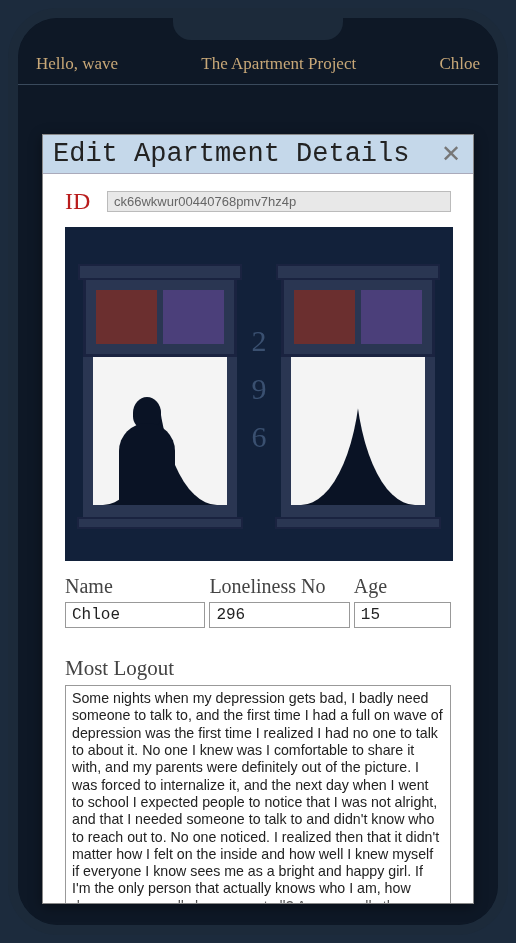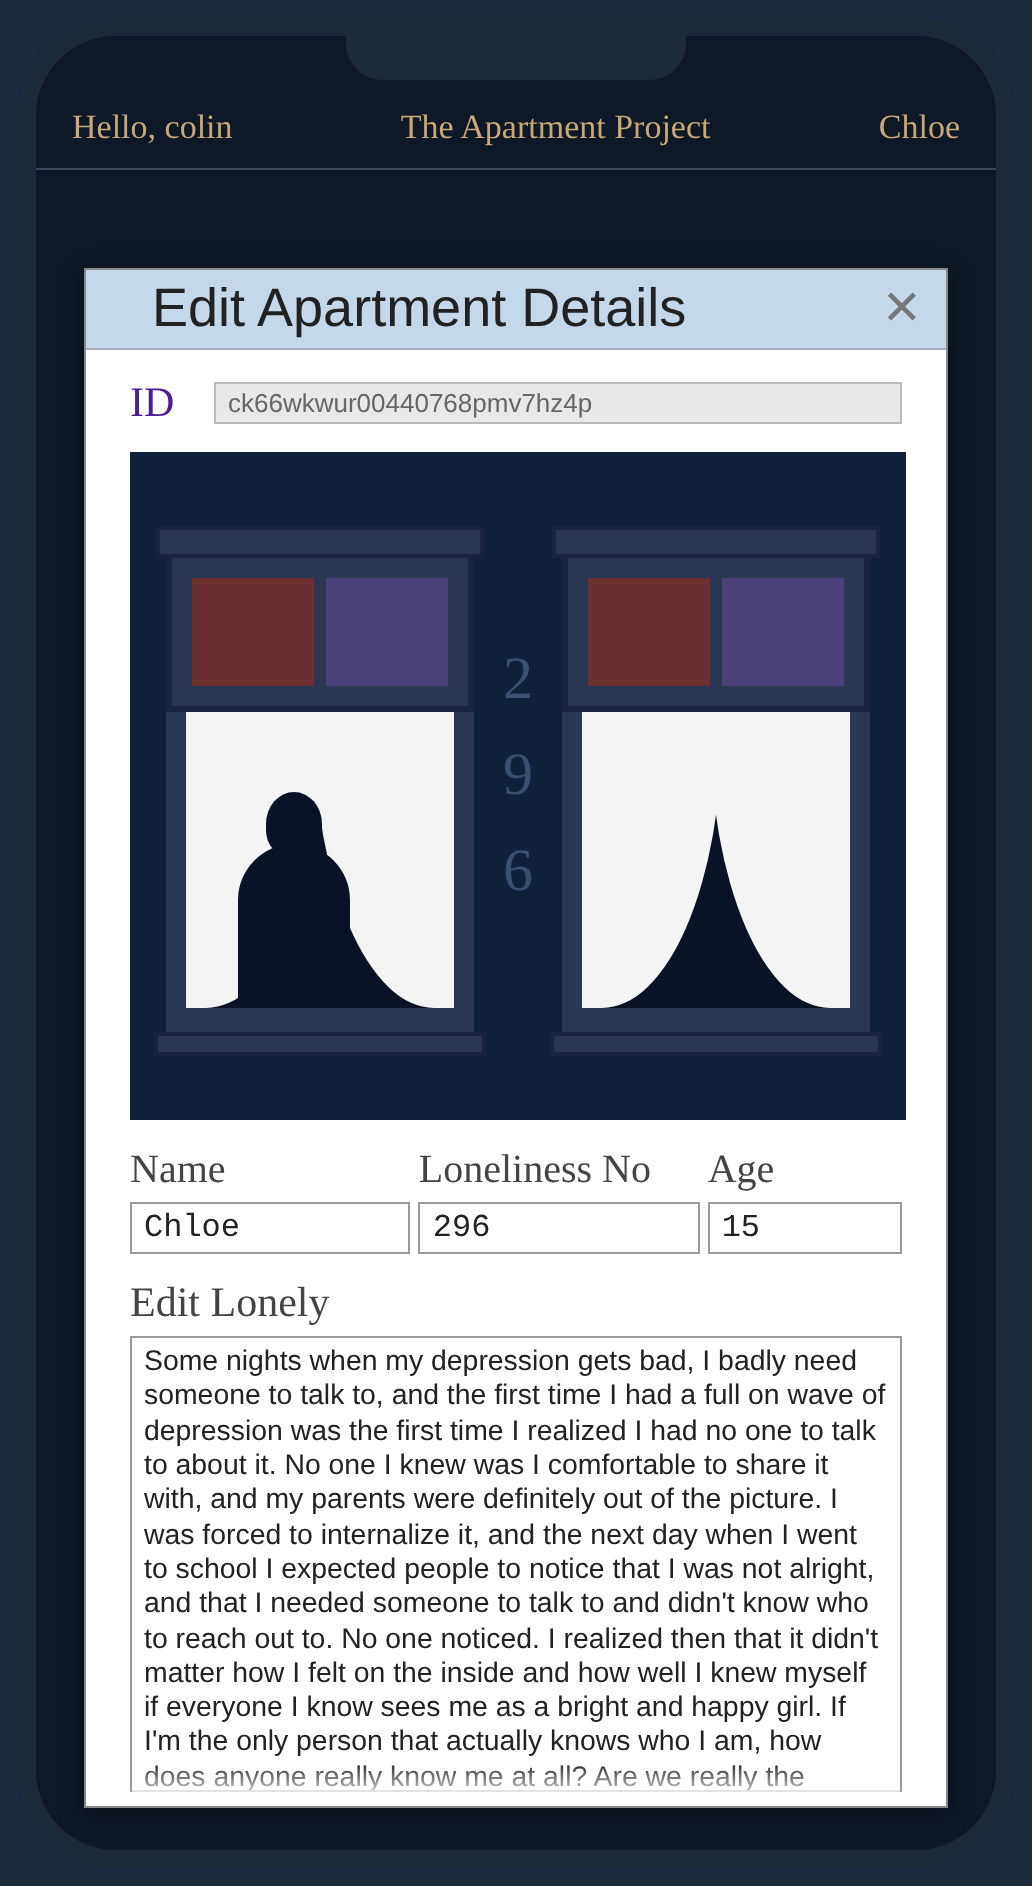--- a/index.html
+++ b/index.html
@@ -69,44 +69,43 @@
     background: #c5d8ea;
     display: flex;
     align-items: center;
     justify-content: space-between;
     padding: 4px 12px 4px 10px;
     border-bottom: 1px solid #aab;
   }
   .modal-title {
     font-size: 27px;
     color: #222;
-    font-family: Liberation Sans, sans-serif;
-    margin-left: 23px;
+    font-family: Liberation Mono, monospace;
   }
   .close-x {
     font-size: 24px;
     color: #777;
     cursor: pointer;
     font-family: Arial, sans-serif;
     line-height: 1;
   }
   .modal-body {
     padding: 14px 22px 0 22px;
     flex: 1;
     overflow: hidden;
   }
   .id-row {
     display: flex;
     align-items: center;
     gap: 12px;
     margin-bottom: 12px;
   }
   .id-label {
-    font-size: 21px;
-    color: #4c1d95;
+    font-size: 24px;
+    color: #b91c1c;
     width: 30px;
   }
   .id-box {
     flex: 1;
     background: #e8e8e8;
     border: 1px solid #bbb;
     padding: 2px 6px;
     font-family: Arial, sans-serif;
     font-size: 13px;
     color: #666;
@@ -188,21 +187,21 @@
     gap: 14px;
     color: #3a5070;
     font-size: 30px;
     font-family: Georgia, serif;
     text-align: center;
   }
   
   .fields-row {
     display: flex;
     gap: 4px;
-    margin-bottom: 12px;
+    margin-bottom: 28px;
   }
   .field { display: flex; flex-direction: column; gap: 4px; }
   .field.name { flex: 1.3; }
   .field.apt { flex: 1.3; }
   .field.age { flex: 0.9; }
   .field-label { font-size: 20px; color: #444; font-family: Georgia, serif; }
   .field input {
     border: 1px solid #999;
     padding: 3px 6px;
     font-family: Liberation Mono, monospace;
@@ -233,21 +232,21 @@
   }
 </style>
 </head>
 <body>
 
 <div class="phone-frame">
   <div class="notch"></div>
   <div class="screen">
 
     <div class="topbar">
-      <span>Hello, colin</span>
+      <span>Hello, wave</span>
       <span>The Apartment Project</span>
       <span>Chloe</span>
     </div>
 
     <div class="bg-row">
       <span class="check">✔</span>
       <span>292</span>
       <span>ck66wkxpz004s0768vv2h1ml0</span>
     </div>
 
@@ -309,21 +308,21 @@
           <div class="field apt">
             <div class="field-label">Loneliness No</div>
             <input type="text" value="296" style="">
           </div>
           <div class="field age">
             <div class="field-label">Age</div>
             <input type="text" value="15" style="">
           </div>
         </div>
 
-        <div class="lonely-label">Edit Lonely</div>
+        <div class="lonely-label">Most Logout</div>
         <div style="position:relative;">
           <textarea class="lonely-text" style="">Some nights when my depression gets bad, I badly need someone to talk to, and the first time I had a full on wave of depression was the first time I realized I had no one to talk to about it. No one I knew was I comfortable to share it with, and my parents were definitely out of the picture. I was forced to internalize it, and the next day when I went to school I expected people to notice that I was not alright, and that I needed someone to talk to and didn't know who to reach out to. No one noticed. I realized then that it didn't matter how I felt on the inside and how well I knew myself if everyone I know sees me as a bright and happy girl. If I'm the only person that actually knows who I am, how does anyone really know me at all? Are we really the people we know ourselves to be if everyone else has a different image of us? Do I exist outside of their minds</textarea>
           <div class="fade-bottom"></div>
         </div>
 
       </div>
     </div>
 
   </div>
 </div>

